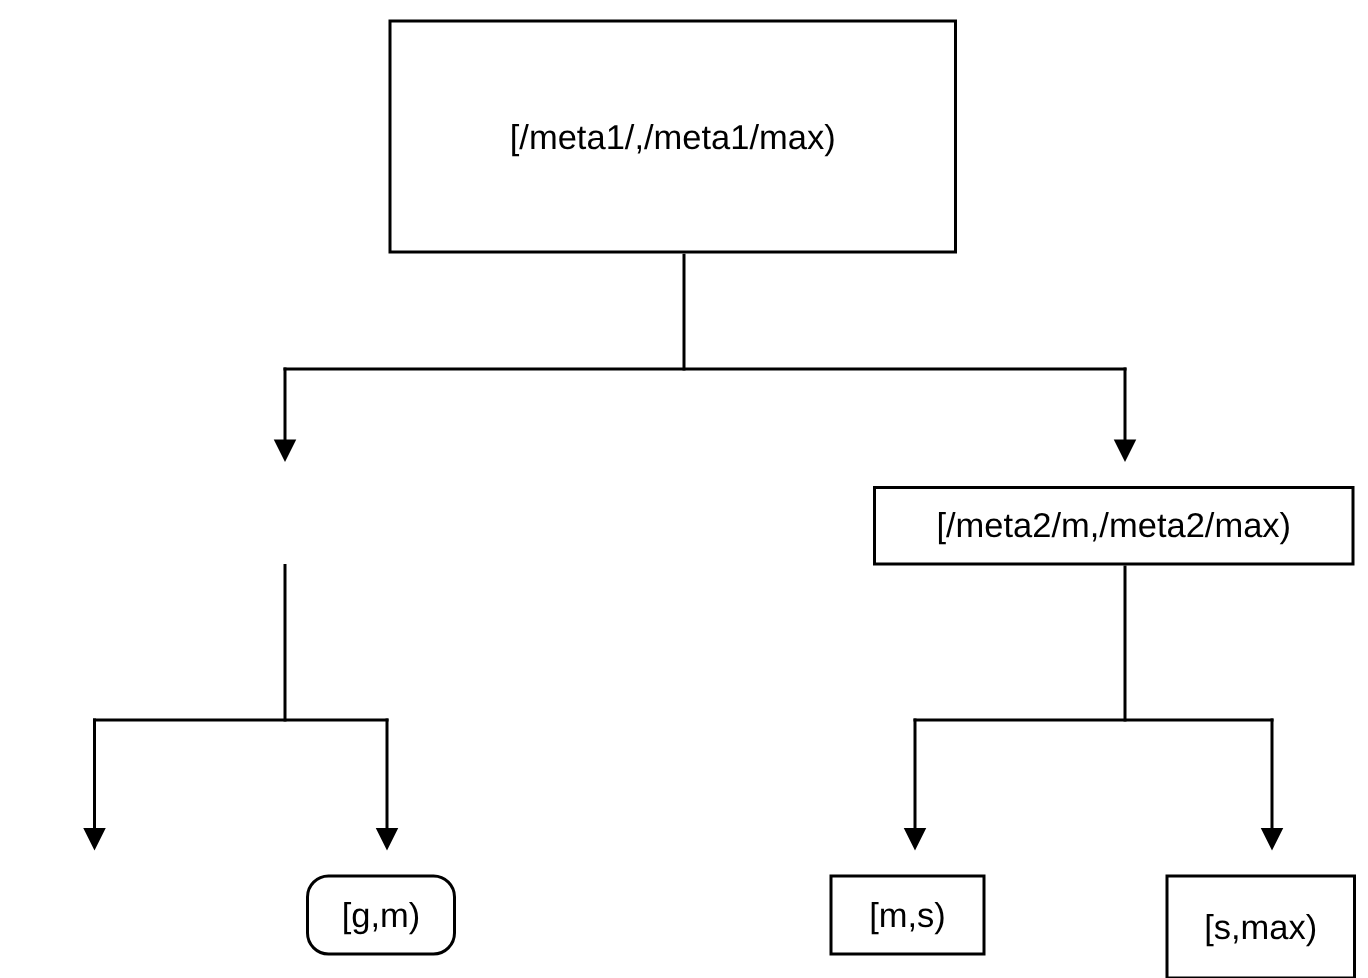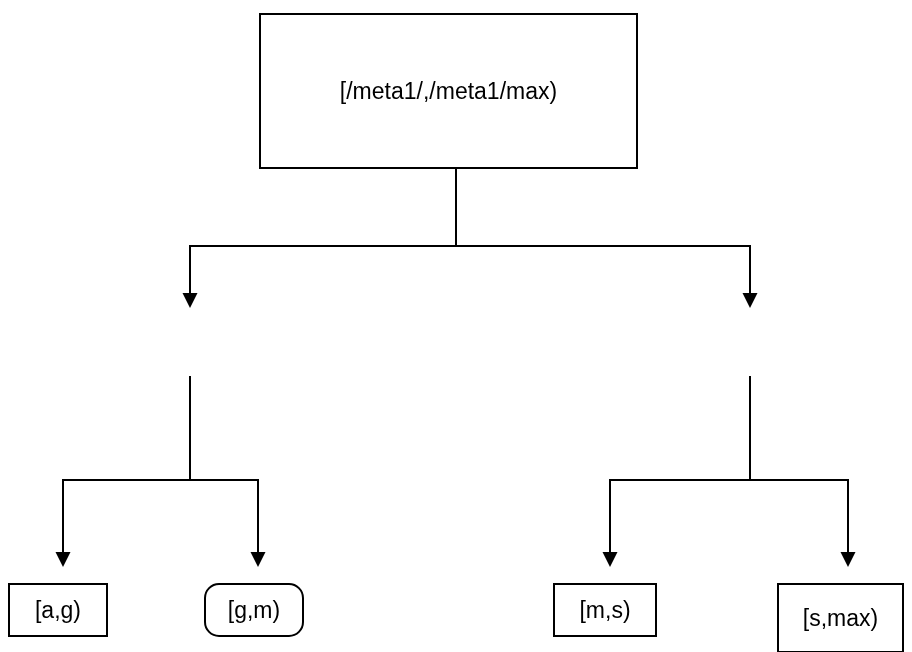--- a/index.html
+++ b/index.html
@@ -84,22 +84,22 @@
     <path class="edge" d="M609 480 L849 480"></path>
     <path class="edge" d="M610 479 L610 553"></path>
     <path class="edge" d="M848 479 L848 553"></path>
     <path class="arrowhead" d="M602.5 552 L617.5 552 L610 567 Z"></path>
     <path class="arrowhead" d="M840.5 552 L855.5 552 L848 567 Z"></path>
   </svg>
 
   <div class="node node-root">[/meta1/,/meta1/max)</div>
 
 
+  <div class="node node-meta2-high">[/meta2/m,/meta2/max)</div>
 
-  <div class="node node-leaf-ag">[a,g)</div>
 
   <div class="node node-leaf-gm">[g,m)</div>
 
   <div class="node node-leaf-ms">[m,s)</div>
 
   <div class="node node-leaf-smax">[s,max)</div>
 
 </div>
 
 </body></html>

